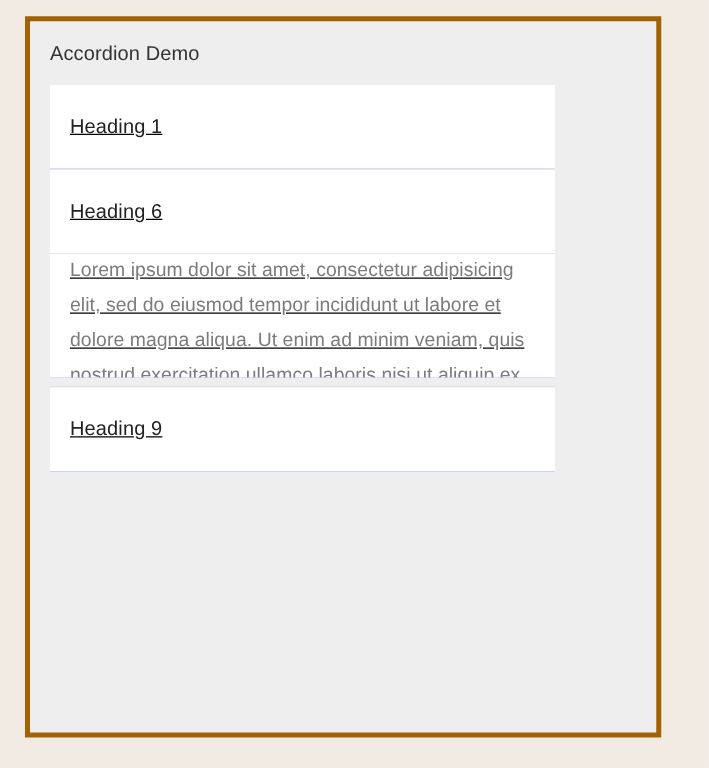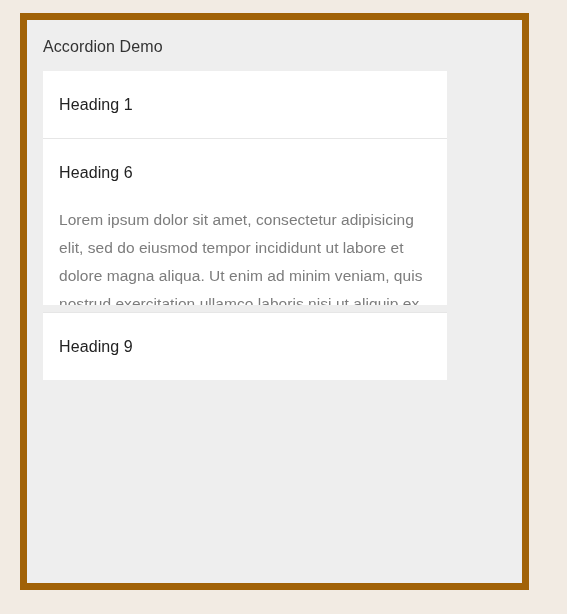--- a/index.html
+++ b/index.html
@@ -15,41 +15,42 @@
     overflow: hidden;
   }
 
   .accordion-demo {
     position: absolute;
     left: 20px;
     top: 13px;
     width: 509px;
     height: 577px;
     background: #eeeeee;
-    border: 7px solid #a16207;
+    border: 4px solid #a16207;
     box-sizing: border-box;
   }
 
   .demo-title {
     font-size: 16px;
     color: #333333;
     line-height: 20px;
     padding: 17px 0 0 16px;
     margin: 0;
     font-weight: normal;
     letter-spacing: 0.1px;
   }
 
   .accordion {
     position: absolute;
     left: 16px;
     top: 51px;
     width: 404px;
     background: #1d4ed8;
     box-sizing: border-box;
+    text-decoration: underline;
   }
 
   .accordion-item {
     background: #ffffff;
     box-sizing: border-box;
   }
 
   .accordion-header {
     font-size: 16px;
     color: #222222;

